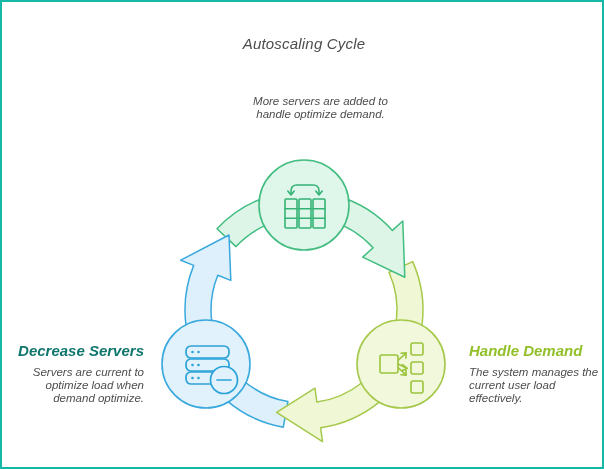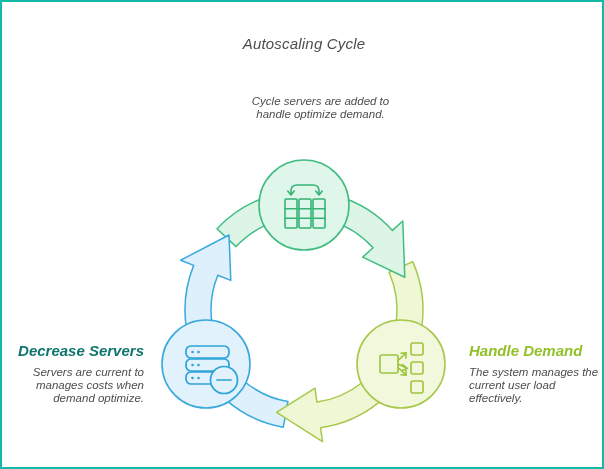--- a/index.html
+++ b/index.html
@@ -119,30 +119,30 @@
         <path d="M396 362 L404.5 366"></path>
         <path d="M400.5 362.6 L405.3 366.3 L400.3 368.6"></path>
         <path d="M396 365.5 L403.2 372.2"></path>
         <path d="M399 372.7 L404.2 373.1 L403.8 367.9"></path>
       </g>
     </g>
   </svg>
 
   <div class="node-label label-increase">
     <div class="node-desc">
-      <div>Cycle servers are added to</div>
+      <div>More servers are added to</div>
       <div>handle optimize demand.</div>
     </div>
   </div>
 
   <div class="node-label label-decrease">
     <div class="node-heading accent-blue">Decrease Servers</div>
     <div class="node-desc">
       <div>Servers are current to</div>
-      <div>manages costs when</div>
+      <div>optimize load when</div>
       <div>demand optimize.</div>
     </div>
   </div>
 
   <div class="node-label label-handle">
     <div class="node-heading accent-olive">Handle Demand</div>
     <div class="node-desc">
       <div>The system manages the</div>
       <div>current user load</div>
       <div>effectively.</div>

